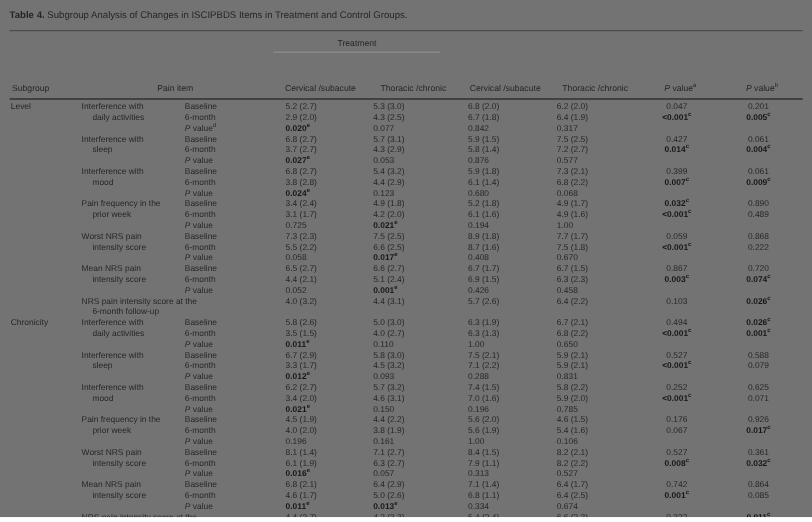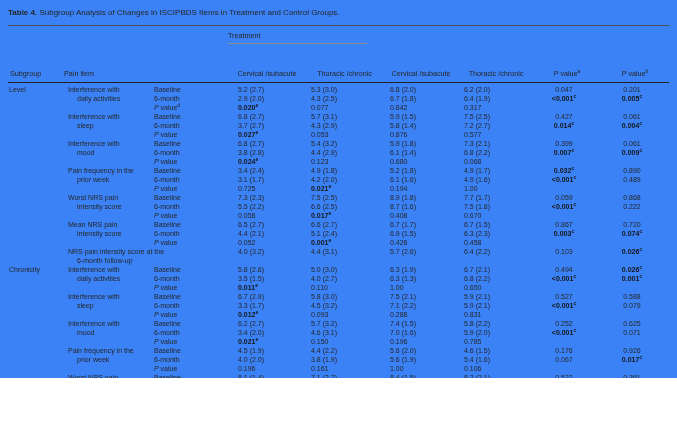--- a/index.html
+++ b/index.html
@@ -1,36 +1,36 @@
 <!DOCTYPE html>
 <html><head>
 <meta charset="utf-8">
 <style>
   html,body { margin:0; padding:0; background:#ffffff; }
   .paper {
-    width:677px; height:378px; box-sizing:border-box;
-    padding:6px 8px 0 8px; background:#3b82f6;
+    width:677px; height:431px; box-sizing:border-box;
+    padding:6px 8px 0 8px; background:#737373;
     font-family:"Liberation Sans", sans-serif;
     color:#262626; overflow:hidden;
   }
   .title { font-size:8px; line-height:10px; margin:2px 0 7px 0; }
   .title b { font-weight:700; }
   .rule-top { border-top:1.7px solid #4c4c4c; }
   .grid {
     display:grid;
     grid-template-columns:56px 88px 76px 78px 77px 76px 74px 68px 1fr;
   }
   .groups { padding-top:5px; font-size:7.2px; line-height:9px; }
-  .gspan { text-align:left; border-bottom:1px solid #8f8f8f; padding-bottom:3px; margin-right:16px; }
+  .gspan { text-align:center; border-bottom:1px solid #8f8f8f; padding-bottom:3px; margin-right:16px; }
   .gspan.treat { grid-column:4 / span 2; }
   .gspan.ctrl  { grid-column:6 / span 2; }
   .hrow { padding:5px 0 4px 0; font-size:7.2px; line-height:9px; align-items:end; }
   .h { white-space:nowrap;margin-top:20px; }
   .h-sub { grid-column:1; padding-left:2px; text-align:left; }
-  .h-pain { grid-column:2 / span 2; text-align:left; }
+  .h-pain { grid-column:2 / span 2; text-align:center; }
   .h-t1 { grid-column:4; text-align:center; }
   .h-t2 { grid-column:5; text-align:center; }
   .h-c1 { grid-column:6; text-align:center; }
   .h-c2 { grid-column:7; text-align:center; }
   .h-pa { grid-column:8; text-align:center; }
   .h-pb { grid-column:9; text-align:center; }
   .hdr-bottom { border-top:1.6px solid #222; }
   .tbody { padding-top:2px; }
   .line { font-size:7px; line-height:9px; height:9px; }
   .c { white-space:nowrap; overflow:visible; }

